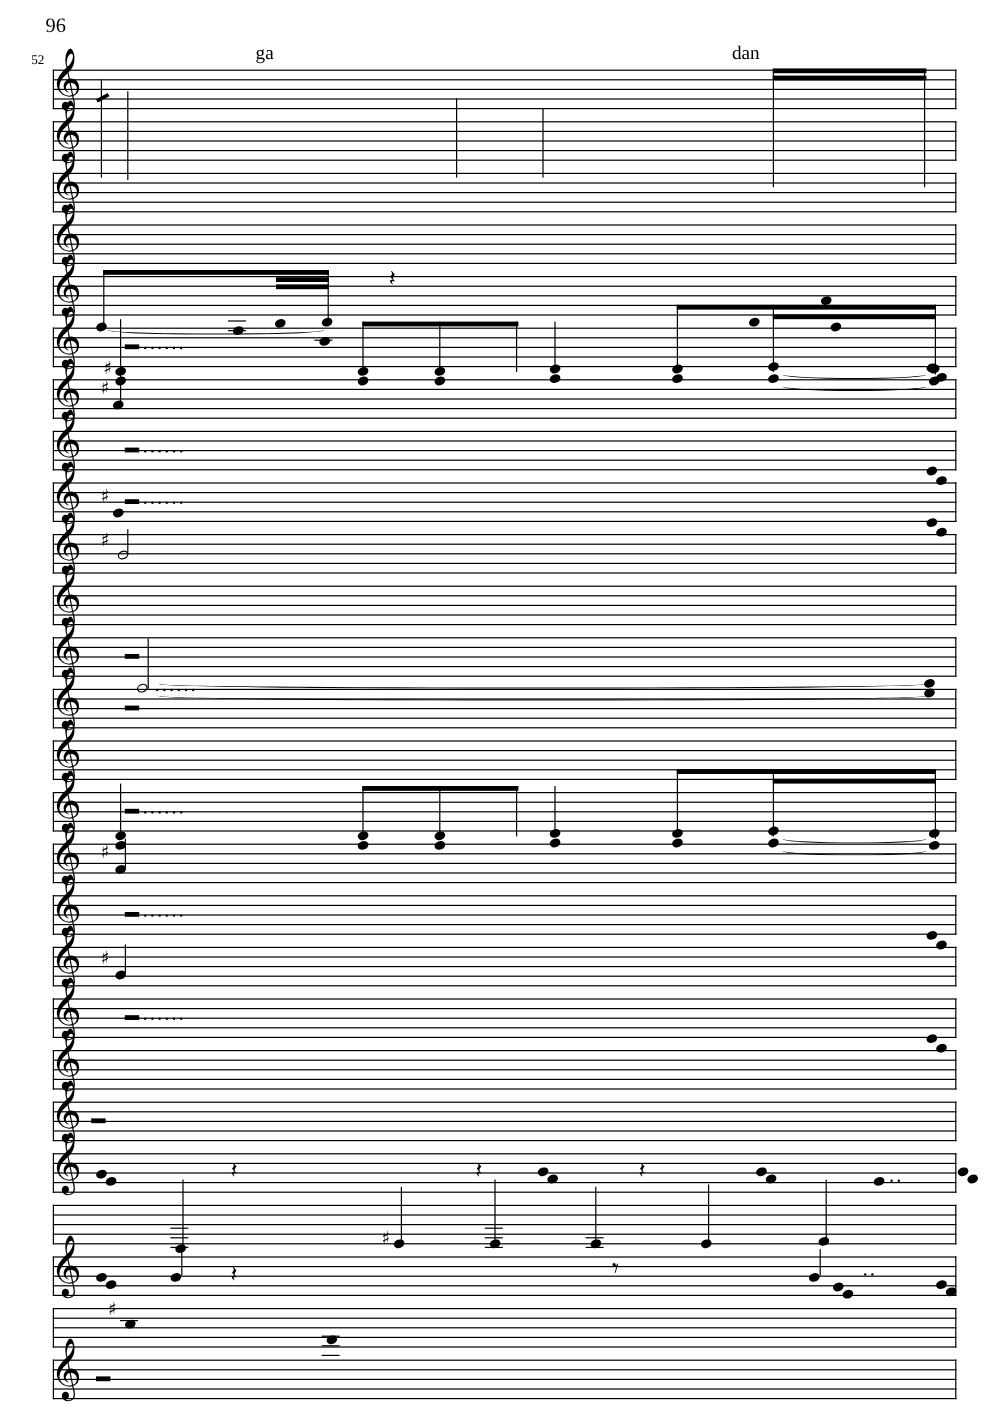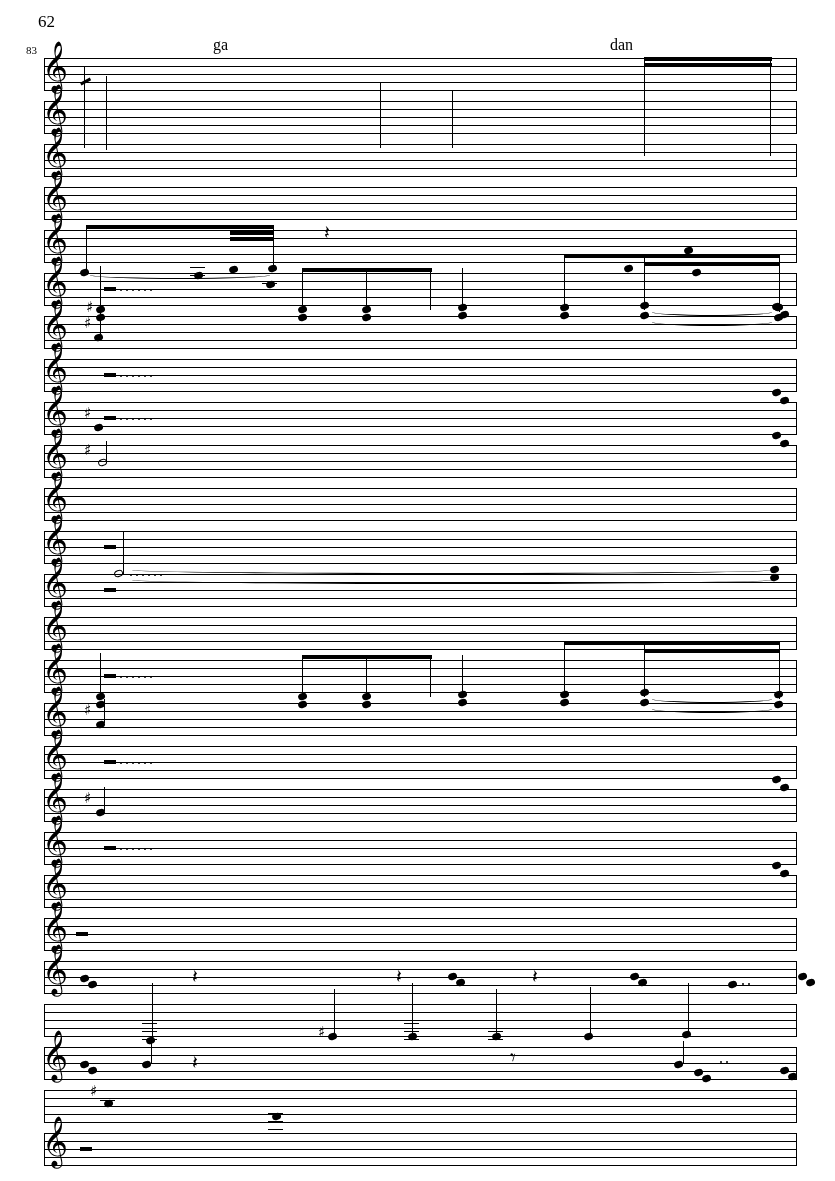--- a/index.html
+++ b/index.html
@@ -154,22 +154,22 @@
     height: 2.6px;
     background: #000;
     transform: rotate(-28deg);
   }
 </style>
 </head>
 <body>
 
 <div class="page">
 
-  <div class="page-number">62</div>
-  <div class="measure-number">83</div>
+  <div class="page-number">96</div>
+  <div class="measure-number">52</div>
 
   <div class="lyric ga">ga</div>
   <div class="lyric dan">dan</div>
 
   <div class="staff" style="top:58px">
     <div class="line"></div>
       <div class="line"></div>
       <div class="line"></div>
       <div class="line"></div>
       <div class="line"></div>

